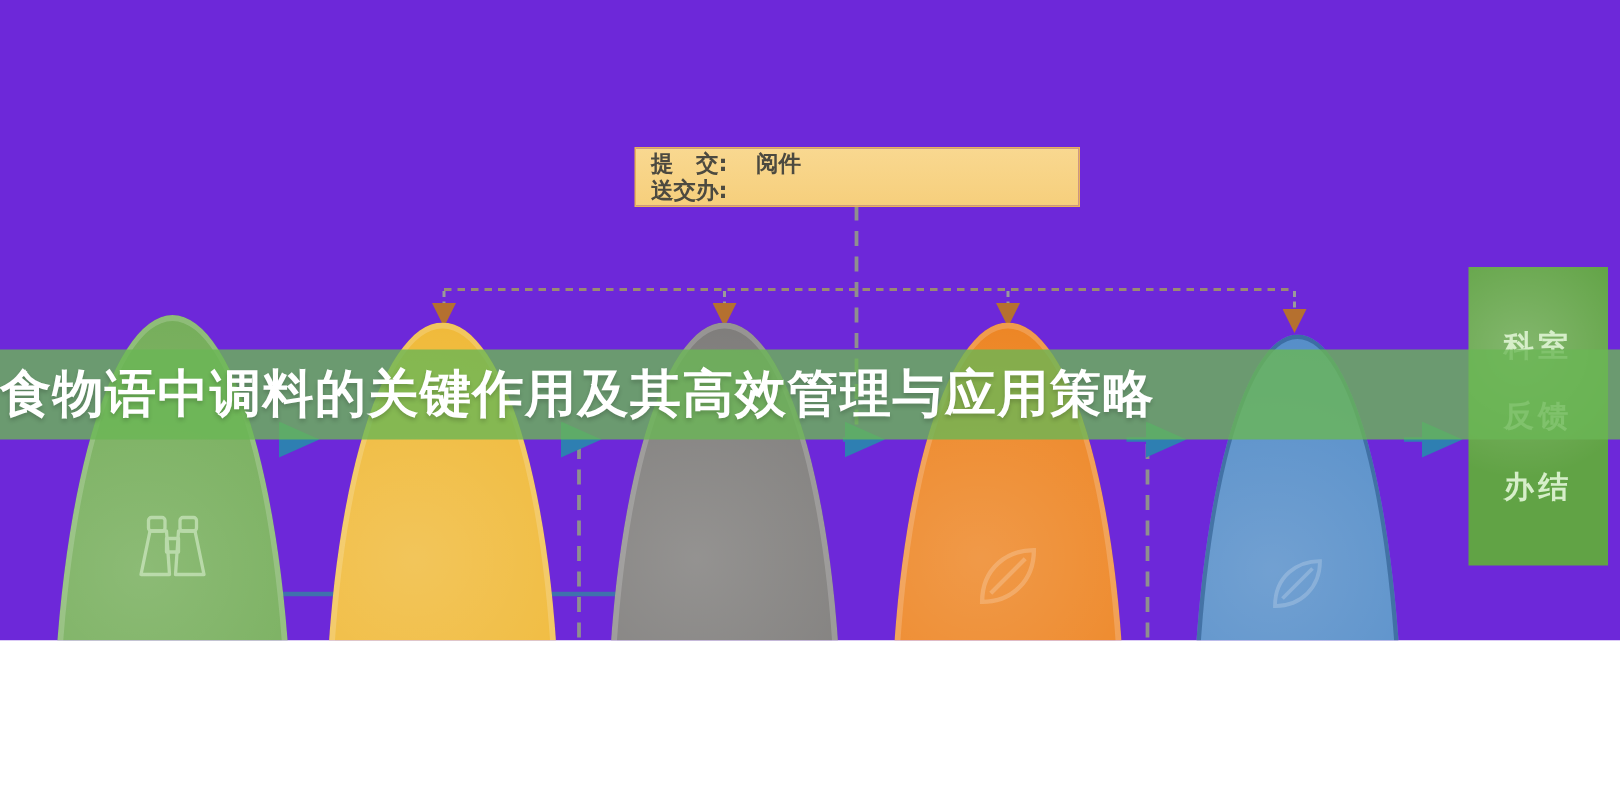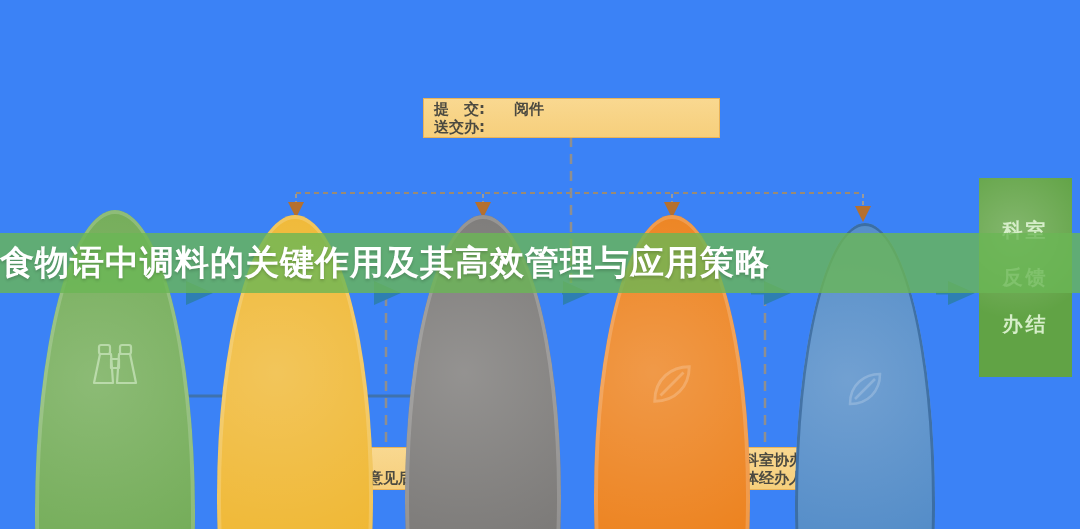--- a/index.html
+++ b/index.html
@@ -1,25 +1,25 @@
 <!DOCTYPE html>
 <html><head>
 <meta charset="utf-8">
 <style>
   html,body{margin:0;padding:0;background:#fff;}
-  .stage{position:relative;width:1080px;height:529px;background:#3b82f6;overflow:hidden;
+  .stage{position:relative;width:1080px;height:427px;background:#6d28d9;overflow:hidden;
          font-family:"DejaVu Sans","Liberation Sans",sans-serif;}
   .connectors{position:absolute;left:0;top:0;z-index:1;}
   
   .ann-box{position:absolute;z-index:2;background:linear-gradient(180deg,#f9d890,#f6cf7c);
            border:1px solid #e9b257;box-sizing:border-box;padding:3px 10px;
            display:flex;flex-direction:column;justify-content:center;}
   .ann-row{display:flex;font-size:15px;line-height:18px;font-weight:600;color:#4c4a40;white-space:nowrap;}
   .ann-row .k{display:inline-block;min-width:64px;}
-  .ann-row .v{margin-left:16px;}
+  .ann-row .v{margin-left:6px;}
   
   .node{position:absolute;z-index:2;display:flex;flex-direction:column;align-items:center;}
   .circle{border-radius:50%;box-shadow:inset 0 0 0 4px rgba(255,255,255,0.18);}
   .pushdown{padding-top:52%;box-sizing:border-box;}
   .pushdown1{padding-top:56%;box-sizing:border-box;}
   .node-icon{position:absolute;top:22%;left:50%;transform:translateX(-50%);opacity:0.5;}
   .watermark{position:absolute;top:26%;left:50%;transform:translateX(-50%);opacity:0.2;}
   .blue-ring{box-shadow:inset 0 0 0 3px rgba(38,84,133,0.55);}
   .endrect{z-index:2;justify-content:center;}
   .endrect .label{text-align:center;color:#d6eec9;font-weight:700;font-size:20px;

